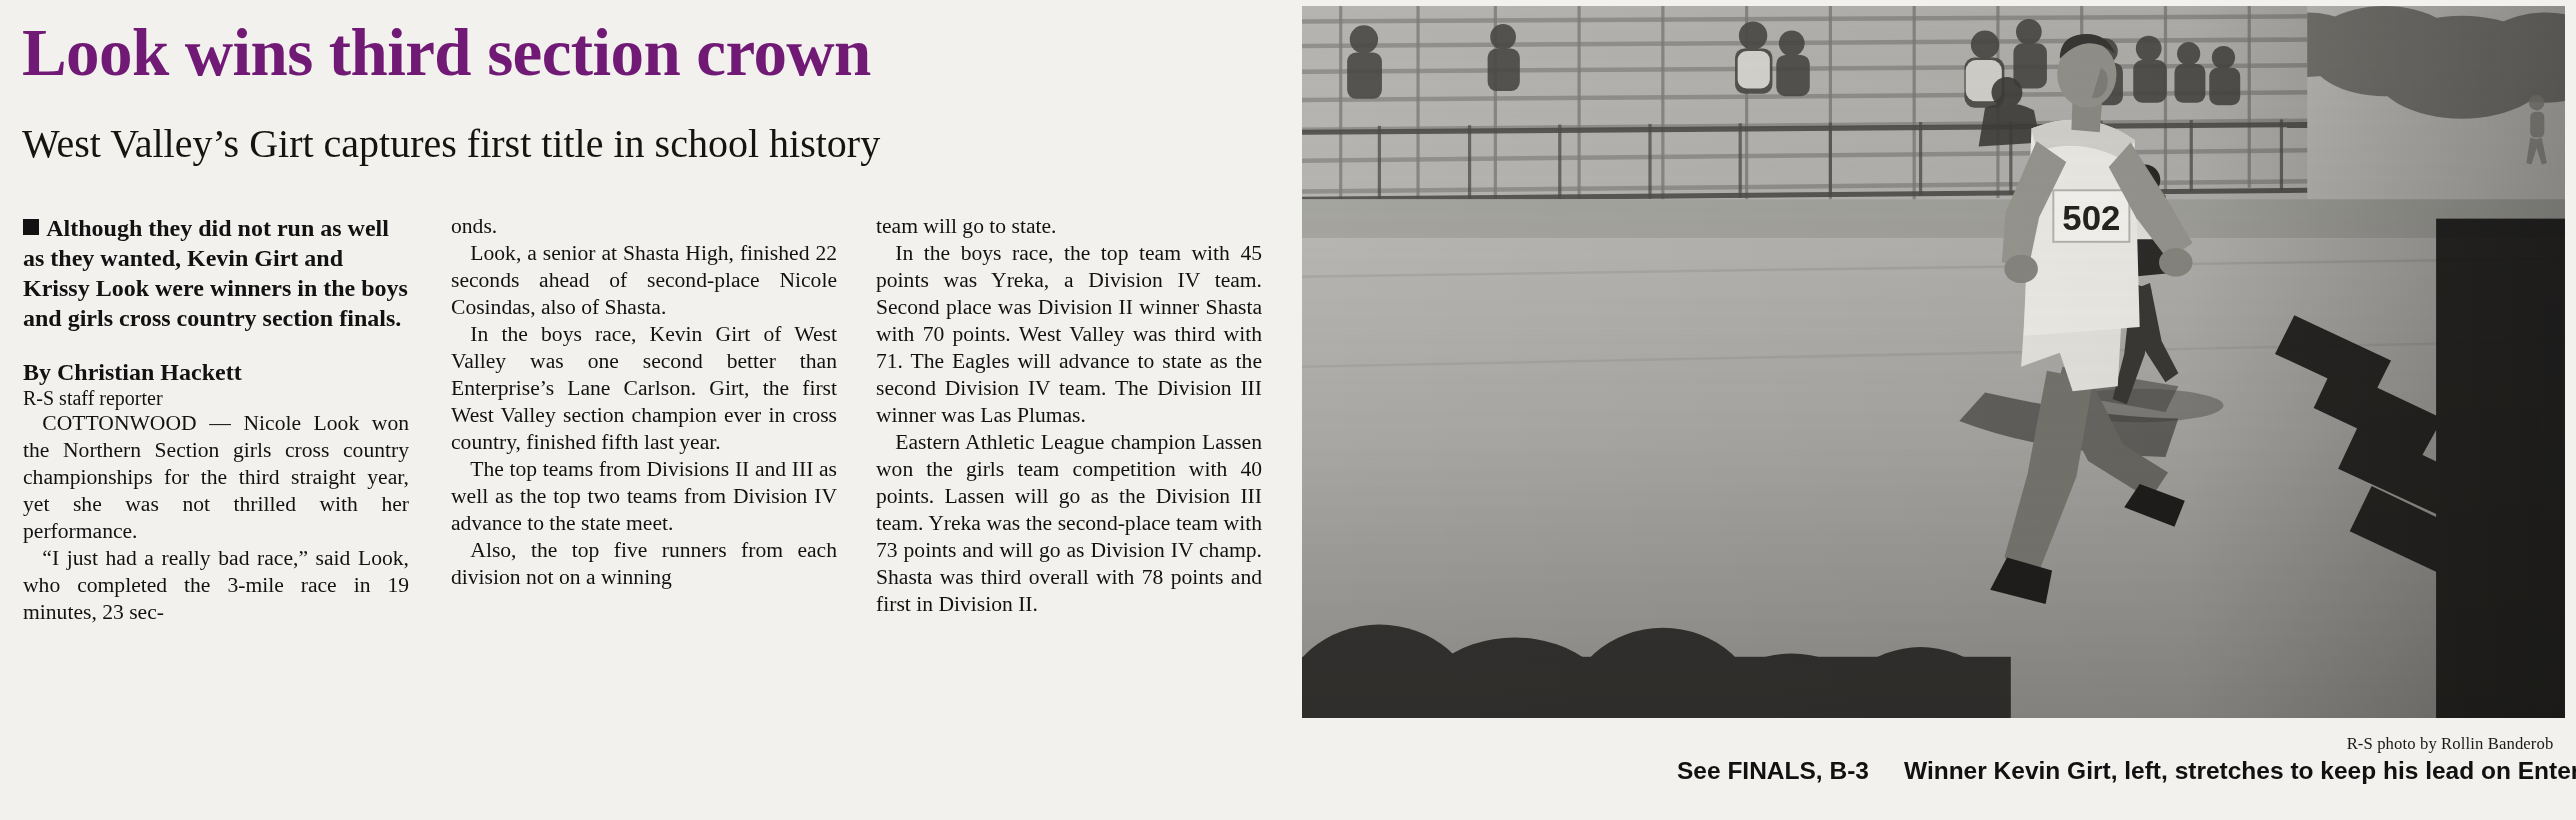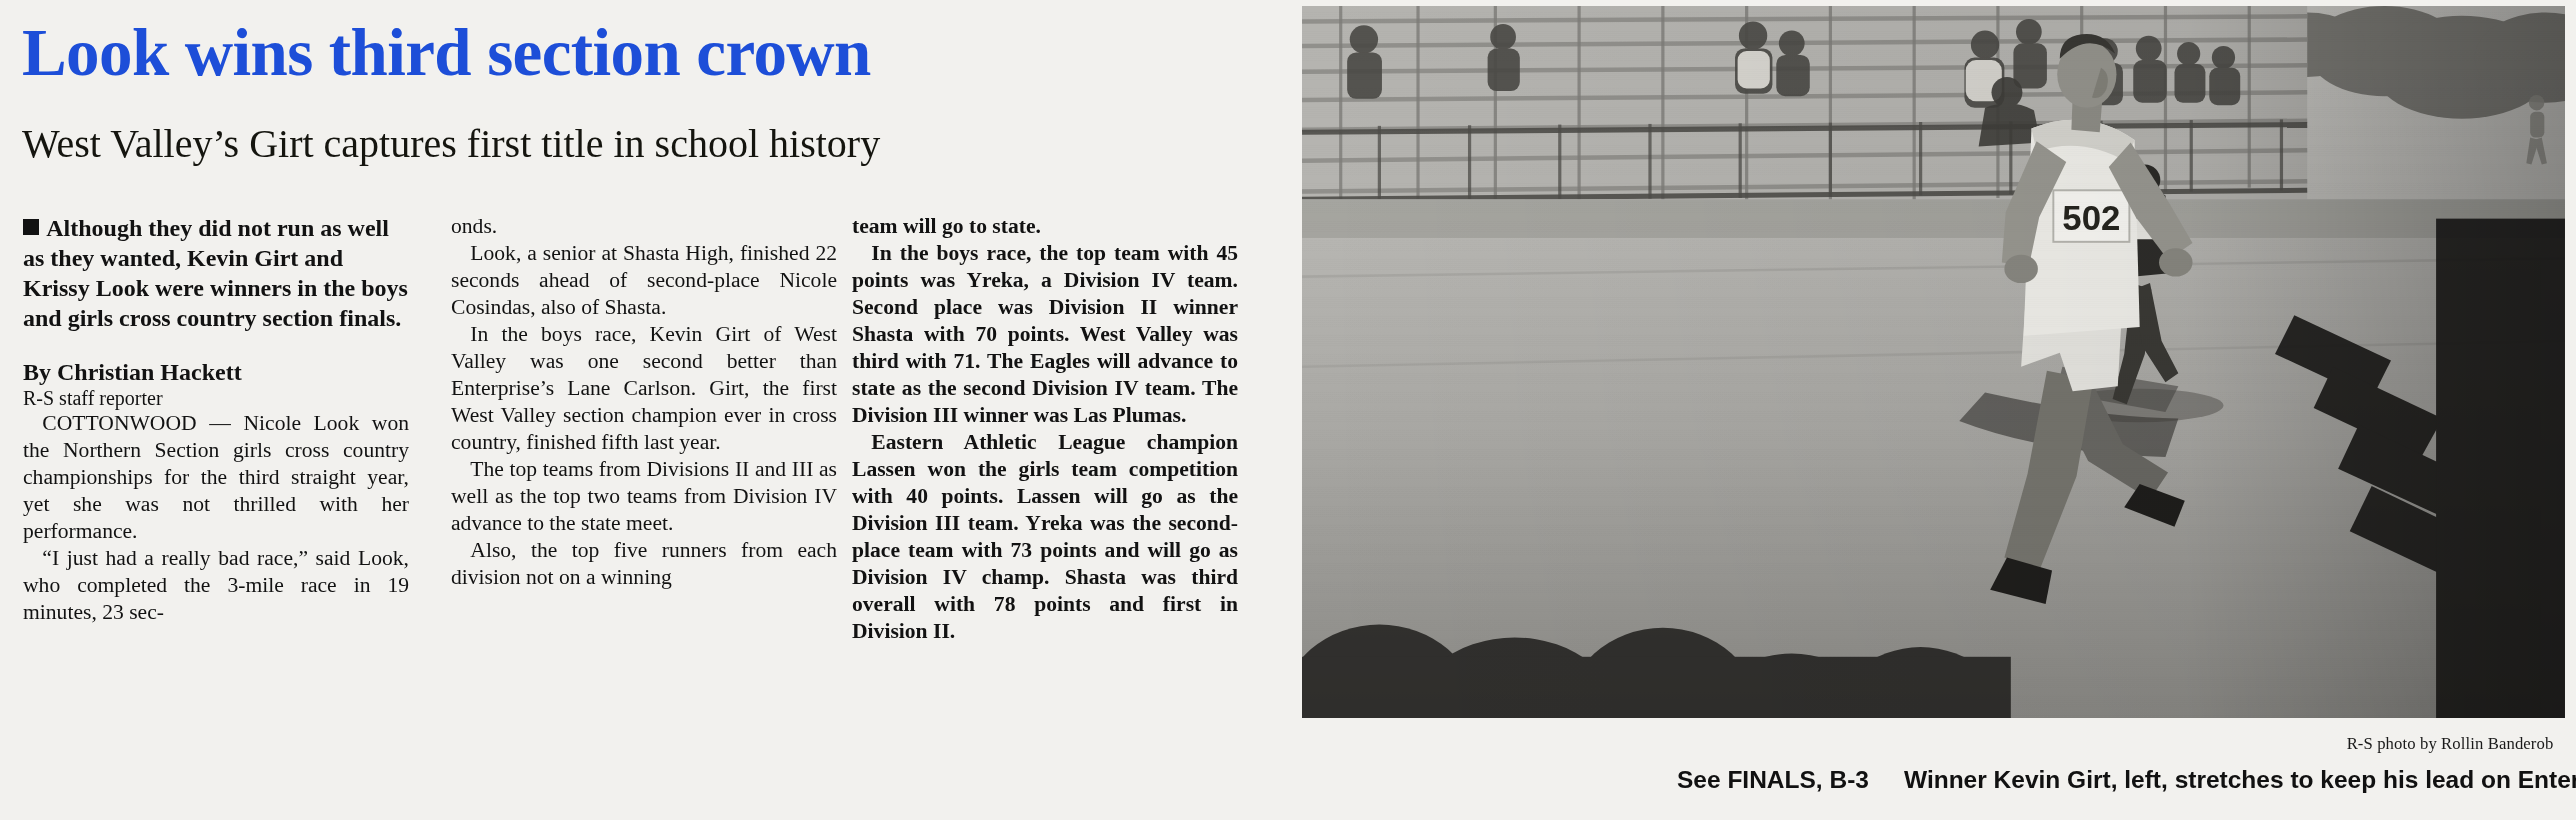--- a/index.html
+++ b/index.html
@@ -32,21 +32,21 @@
   .headline {
     position: absolute;
     left: 22px;
     top: 16.7px;
     width: 1250px;
     font-family: "Liberation Serif", serif;
     font-weight: bold;
     font-size: 67px;
     line-height: 70px;
     letter-spacing: -0.6px;
-    color: #1d4ed8;
+    color: #701a75;
   }
   .subhead {
     position: absolute;
     left: 22px;
     top: 122px;
     width: 1250px;
     font-family: "Liberation Serif", serif;
     font-weight: normal;
     font-size: 40px;
     line-height: 43px;
@@ -70,23 +70,22 @@
   }
   #col1 {
     left: 23px;
     width: 386px;
   }
   #col2 {
     left: 451px;
     width: 386px;
   }
   #col3 {
-    left: 852px;
+    left: 876px;
     width: 386px;
-    font-weight: bold;
   }
   .lede {
     font-size: 24px;
     line-height: 30px;
     font-weight: bold;
     text-align: left;
   }
   .lede .sqr {
     display: inline-block;
     width: 15.5px;
@@ -139,21 +138,21 @@
     color: #1a1a1a;
     letter-spacing: 0.1px;
   }
   .caption-row {
     position: absolute;
     left: 1302px;
     top: 757px;
     width: 1263px;
     height: 45px;
     display: flex;
-    align-items: center;
+    align-items: flex-start;
     gap: 35px;
   }
   .see-finals {
     font-family: "Liberation Sans", sans-serif;
     font-weight: bold;
     font-size: 24.5px;
     color: #111;
     white-space: nowrap;
     padding-left: 375px;
   }

